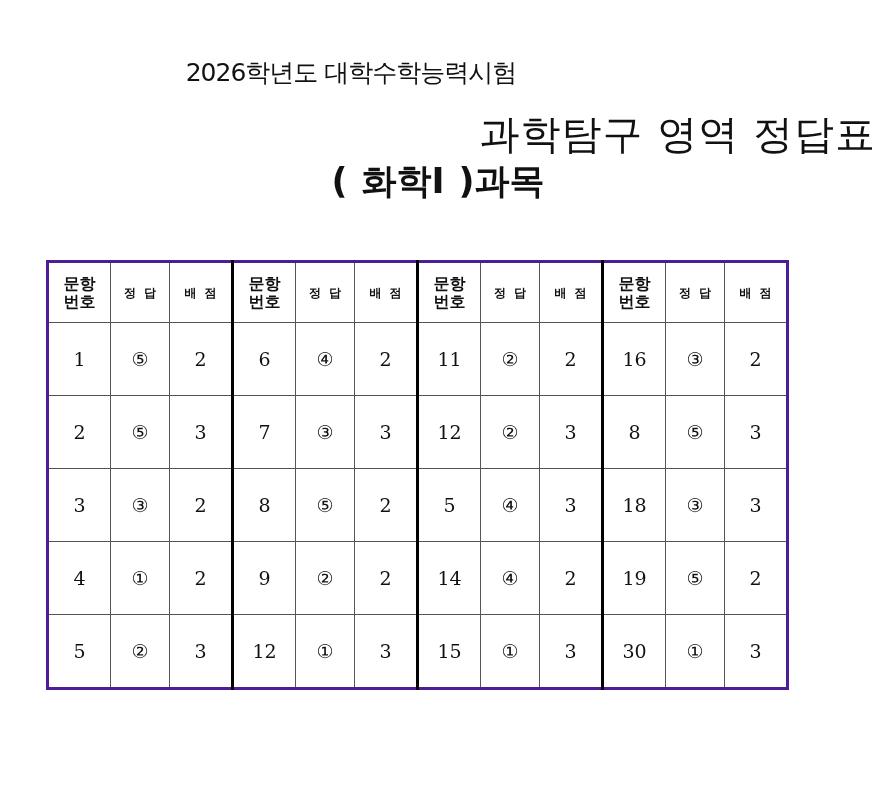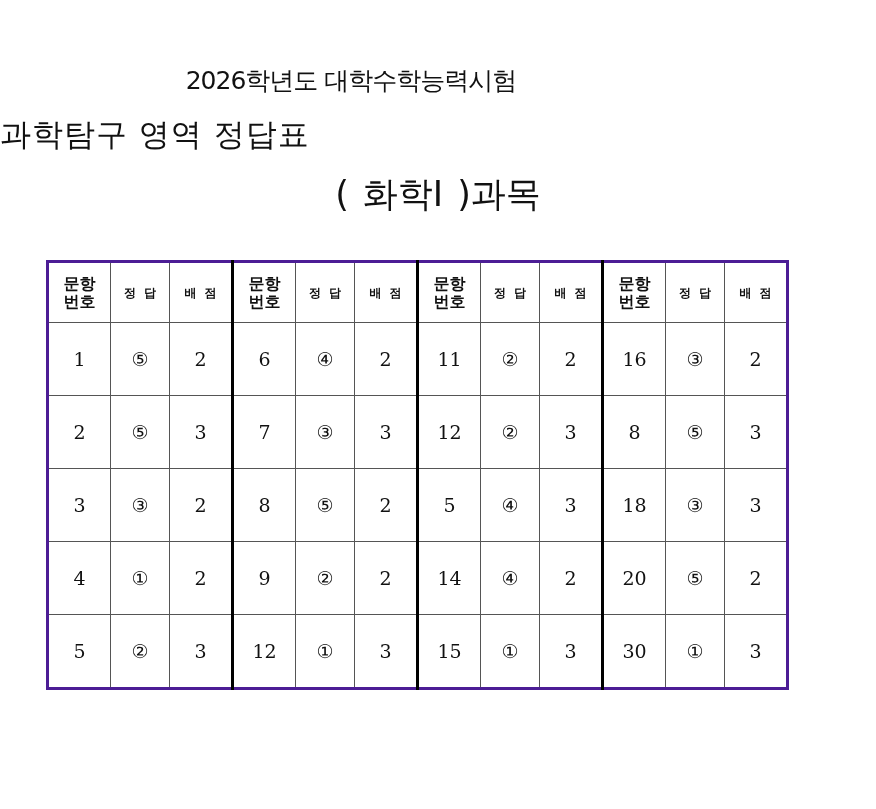--- a/index.html
+++ b/index.html
@@ -11,45 +11,46 @@
     width: 876px;
     height: 809px;
     position: relative;
     overflow: hidden;
     font-family: "DejaVu Serif", "Liberation Serif", serif;
     color: #111;
   }
   .title-line1 {
     position: absolute;
     left: 0; width: 702px;
-    top: 64px;
+    top: 56px;
     text-align: center;
     font-size: 25px;
     letter-spacing: -1px;
     line-height: 34px;
     font-family: "DejaVu Sans", "Liberation Sans", sans-serif;
   }
   .title-line2 {
     position: absolute;
     left: 0; width: 876px;
     top: 112px;
-    text-align: left;
-    font-size: 31px;
+    text-align: right;
+    font-size: 40px;
     line-height: 44px;
     letter-spacing: 1px;
     font-family: "DejaVu Sans", "Liberation Sans", sans-serif;
   }
   .title-line3 {
     position: absolute;
     left: 0; width: 876px;
-    top: 172px;
+    top: 159px;
     text-align: center;
     font-size: 35px;
     line-height: 44px;
     font-family: "DejaVu Sans", "Liberation Sans", sans-serif;
+    font-weight: bold;
   }
   .title-line3 .paren { margin: 0 14px; }
 
   table.answers {
     position: absolute;
     left: 46px;
     top: 260px;
     border-collapse: collapse;
     border: 3px solid #4c1d95;
     table-layout: fixed;
@@ -170,21 +171,21 @@
     <tr>
       <td>4</td>
       <td class="circ">①</td>
       <td class="grp-end">2</td>
       <td>9</td>
       <td class="circ">②</td>
       <td class="grp-end">2</td>
       <td>14</td>
       <td class="circ">④</td>
       <td class="grp-end">2</td>
-      <td>20</td>
+      <td>19</td>
       <td class="circ">⑤</td>
       <td>2</td>
     </tr>
     <tr>
       <td>5</td>
       <td class="circ">②</td>
       <td class="grp-end">3</td>
       <td>12</td>
       <td class="circ">①</td>
       <td class="grp-end">3</td>

